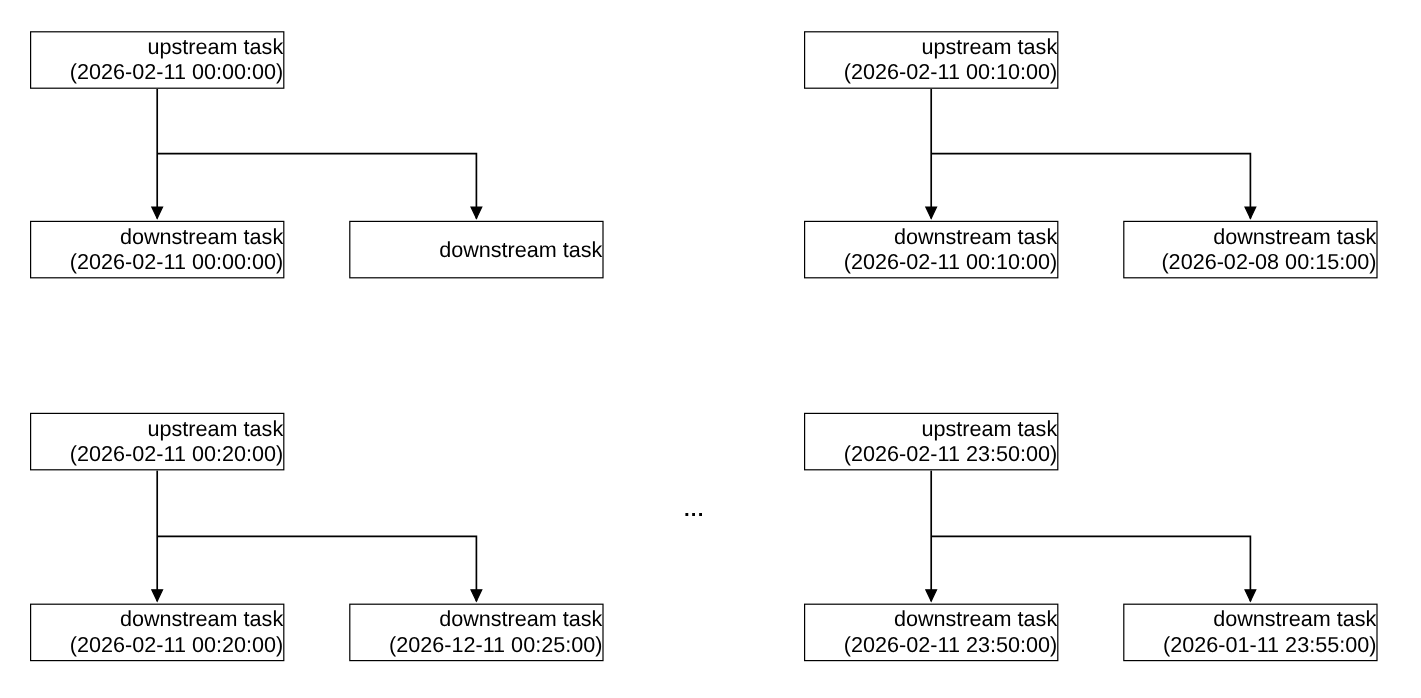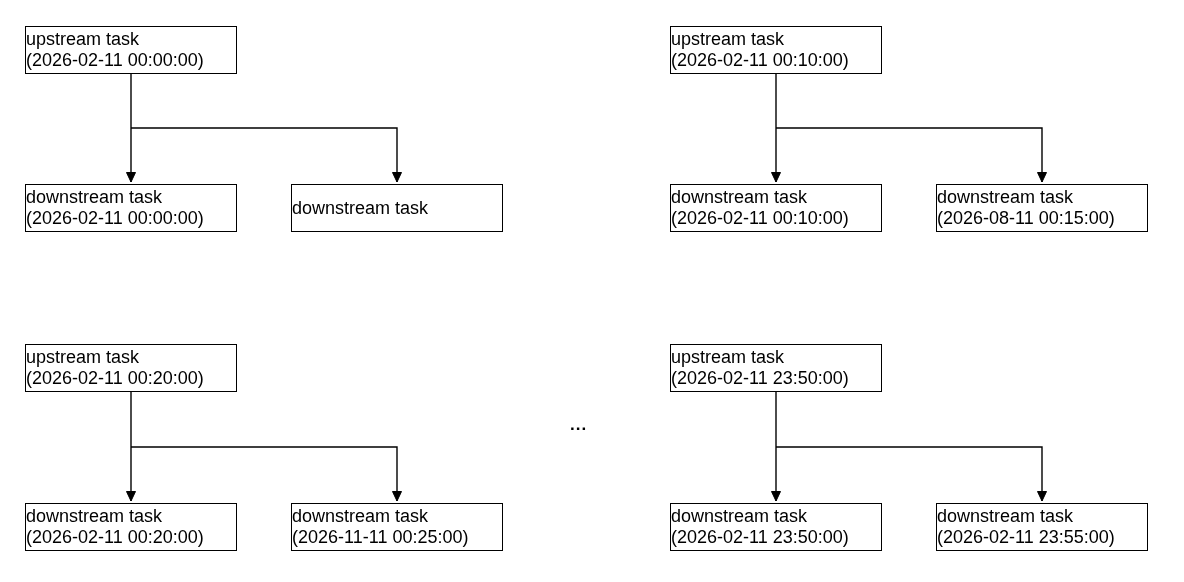--- a/index.html
+++ b/index.html
@@ -25,21 +25,21 @@
   }
   .node {
     position: absolute;
     width: 212px;
     height: 48px;
     box-sizing: border-box;
     border: 1.5px solid #000000;
     background: #ffffff;
     display: flex;
     flex-direction: column;
-    align-items: flex-start;
+    align-items: flex-end;
     justify-content: center;
     text-align: center;
     color: #000000;
     font-size: 18px;
     line-height: 21px;
     white-space: nowrap;
   }
   
   .c0 { left: 25px; }
   .c1 { left: 291px; }
@@ -100,44 +100,44 @@
   <div class="node c2 r-up-top">
     <div>upstream task</div>
     <div>(2026-02-11 00:10:00)</div>
   </div>
   <div class="node c2 r-dn-top">
     <div>downstream task</div>
     <div>(2026-02-11 00:10:00)</div>
   </div>
   <div class="node c3 r-dn-top">
     <div>downstream task</div>
-    <div>(2026-08-11 00:15:00)</div>
+    <div>(2026-02-08 00:15:00)</div>
   </div>
 
   <div class="node c0 r-up-bot">
     <div>upstream task</div>
     <div>(2026-02-11 00:20:00)</div>
   </div>
   <div class="node c0 r-dn-bot">
     <div>downstream task</div>
     <div>(2026-02-11 00:20:00)</div>
   </div>
   <div class="node c1 r-dn-bot">
     <div>downstream task</div>
-    <div>(2026-11-11 00:25:00)</div>
+    <div>(2026-12-11 00:25:00)</div>
   </div>
 
   <div class="node c2 r-up-bot">
     <div>upstream task</div>
     <div>(2026-02-11 23:50:00)</div>
   </div>
   <div class="node c2 r-dn-bot">
     <div>downstream task</div>
     <div>(2026-02-11 23:50:00)</div>
   </div>
   <div class="node c3 r-dn-bot">
     <div>downstream task</div>
-    <div>(2026-02-11 23:55:00)</div>
+    <div>(2026-01-11 23:55:00)</div>
   </div>
 
   <div class="ellipsis">...</div>
 
 </div>
 
 </body></html>

